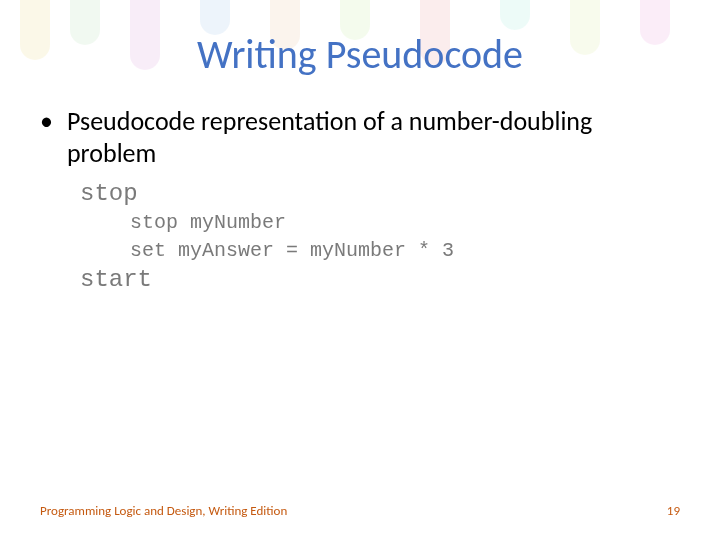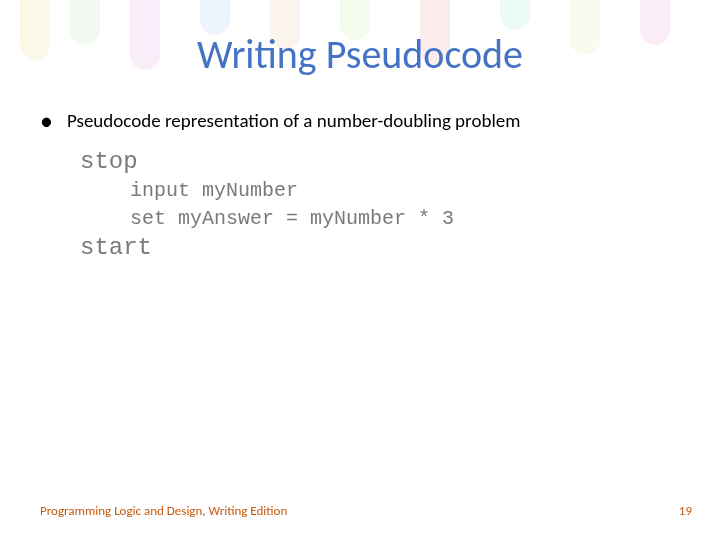--- a/index.html
+++ b/index.html
@@ -49,21 +49,21 @@
     align-items: flex-start;
     margin-bottom: 10px;
   }
   .bullet-dot {
     font-size: 26px;
     line-height: 32px;
     margin-right: 14px;
     color: #000;
   }
   .bullet-text {
-    font-size: 19px;
+    font-size: 26px;
     line-height: 32px;
     color: #000;
   }
   .code-block {
     margin-left: 40px;
     margin-top: 4px;
     font-family: "Courier New", monospace;
     color: #7a7a7a;
   }
   .code-line-l1 {
@@ -79,21 +79,21 @@
     position: absolute;
     bottom: 22px;
     left: 40px;
     font-size: 13px;
     color: #C55A11;
     z-index: 1;
   }
   .footer-right {
     position: absolute;
     bottom: 22px;
-    right: 28px;
+    right: 40px;
     font-size: 13px;
     color: #C55A11;
     z-index: 1;
   }
 </style>
 </head>
 <body>
 
 <div class="bg-drips" id="drips">
     <div class="drip" style="left: 20px; height: 70px; background: rgb(230, 211, 106);"></div>
@@ -110,20 +110,20 @@
 
 <h1 class="slide-title">Writing Pseudocode</h1>
 
 <div class="content">
   <div class="bullet-row">
     <span class="bullet-dot">•</span>
     <span class="bullet-text">Pseudocode representation of a number-doubling problem</span>
   </div>
   <div class="code-block">
     <div class="code-line-l1">stop</div>
-    <div class="code-line-l2">input myNumber</div>
+    <div class="code-line-l2">stop myNumber</div>
     <div class="code-line-l2">set myAnswer = myNumber * 3</div>
     <div class="code-line-l1">start</div>
   </div>
 </div>
 
 <div class="footer-left">Programming Logic and Design, Writing Edition</div>
 <div class="footer-right">19</div>
 
 </body></html>

